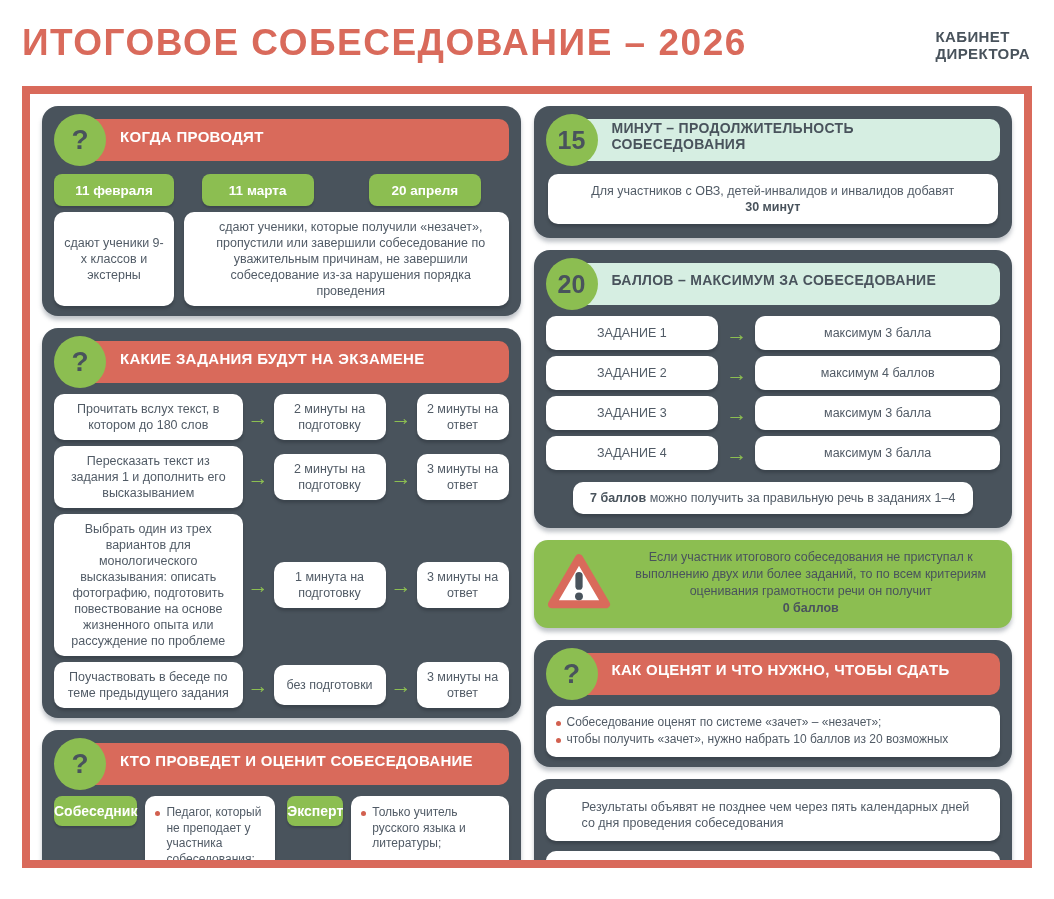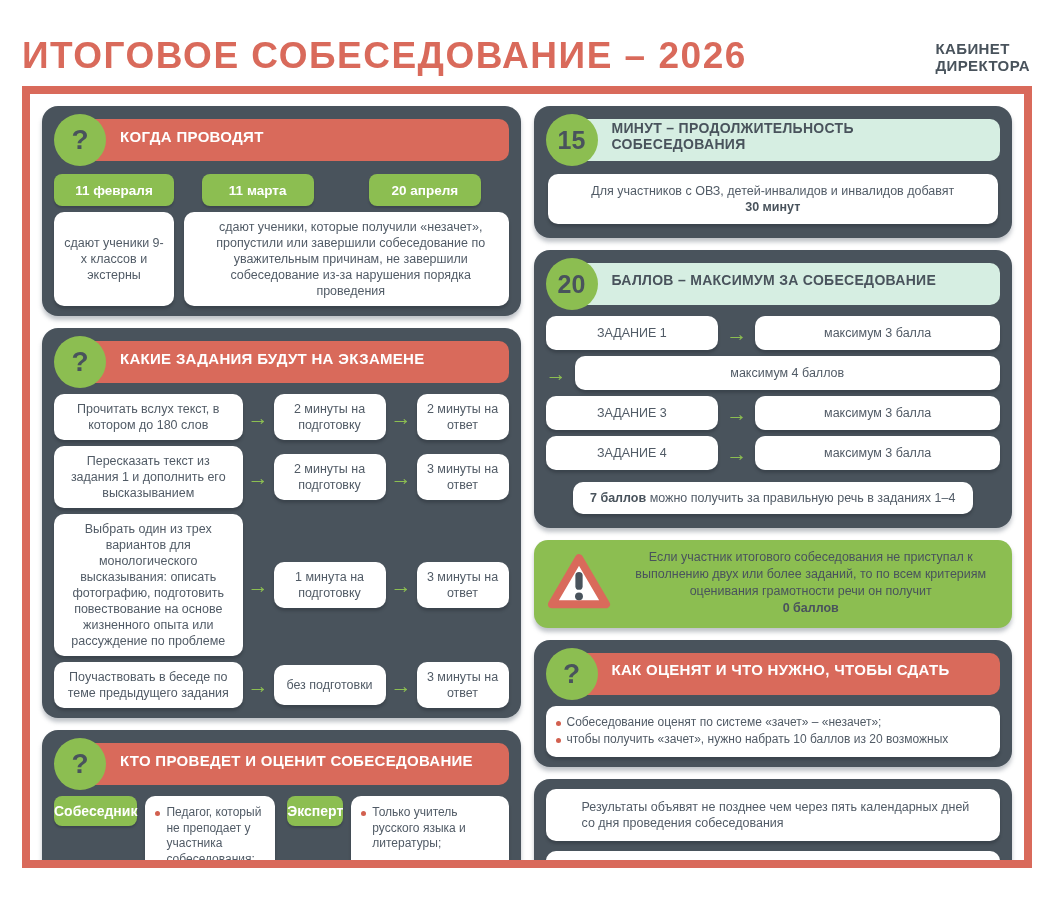--- a/index.html
+++ b/index.html
@@ -7,21 +7,21 @@
     --slate:#49535C;
     --green:#8CBE51;
     --mint:#D6EEE2;
     --text:#515B66;
     --bullet:#D2604F;
   }
   *{box-sizing:border-box;margin:0;padding:0;}
   html,body{width:1054px;height:899px;overflow:hidden;background:#fff;
     font-family:"Liberation Sans","DejaVu Sans",sans-serif;color:var(--text);}
   
-  .top{display:flex;justify-content:space-between;align-items:flex-end;
+  .top{display:flex;justify-content:space-between;align-items:flex-start;
     padding:24px 24px 12px 22px;height:86px;}
   .top h1{font-size:37px;font-weight:800;color:var(--coral);letter-spacing:1.5px;line-height:1;}
   .logo{font-size:15px;font-weight:800;color:var(--slate);line-height:1.15;letter-spacing:.4px;margin-top:4px;}
   
   .frame{margin:0 22px;border:8px solid var(--coral);height:782px;
     padding:12px;display:flex;gap:13px;overflow:hidden;background:#fff;}
   .col{flex:1;display:flex;flex-direction:column;gap:12px;min-width:0;}
   
   .card{background:var(--slate);border-radius:16px;padding:8px 12px 10px 12px;
     box-shadow:0 4px 4px rgba(115,125,135,.45);display:flex;flex-direction:column;gap:6px;}
@@ -205,20 +205,21 @@
         <div class="circle num">20</div>
         <div class="bar mint">БАЛЛОВ – МАКСИМУМ ЗА СОБЕСЕДОВАНИЕ</div>
       </div>
 
       <div class="srow">
         <div class="wcard label">ЗАДАНИЕ 1</div>
         <div class="arrow">→</div>
         <div class="wcard value">максимум 3 балла</div>
       </div>
       <div class="srow">
+        <div class="wcard label">ЗАДАНИЕ 2</div>
         <div class="arrow">→</div>
         <div class="wcard value">максимум 4 баллов</div>
       </div>
       <div class="srow">
         <div class="wcard label">ЗАДАНИЕ 3</div>
         <div class="arrow">→</div>
         <div class="wcard value">максимум 3 балла</div>
       </div>
       <div class="srow">
         <div class="wcard label">ЗАДАНИЕ 4</div>

